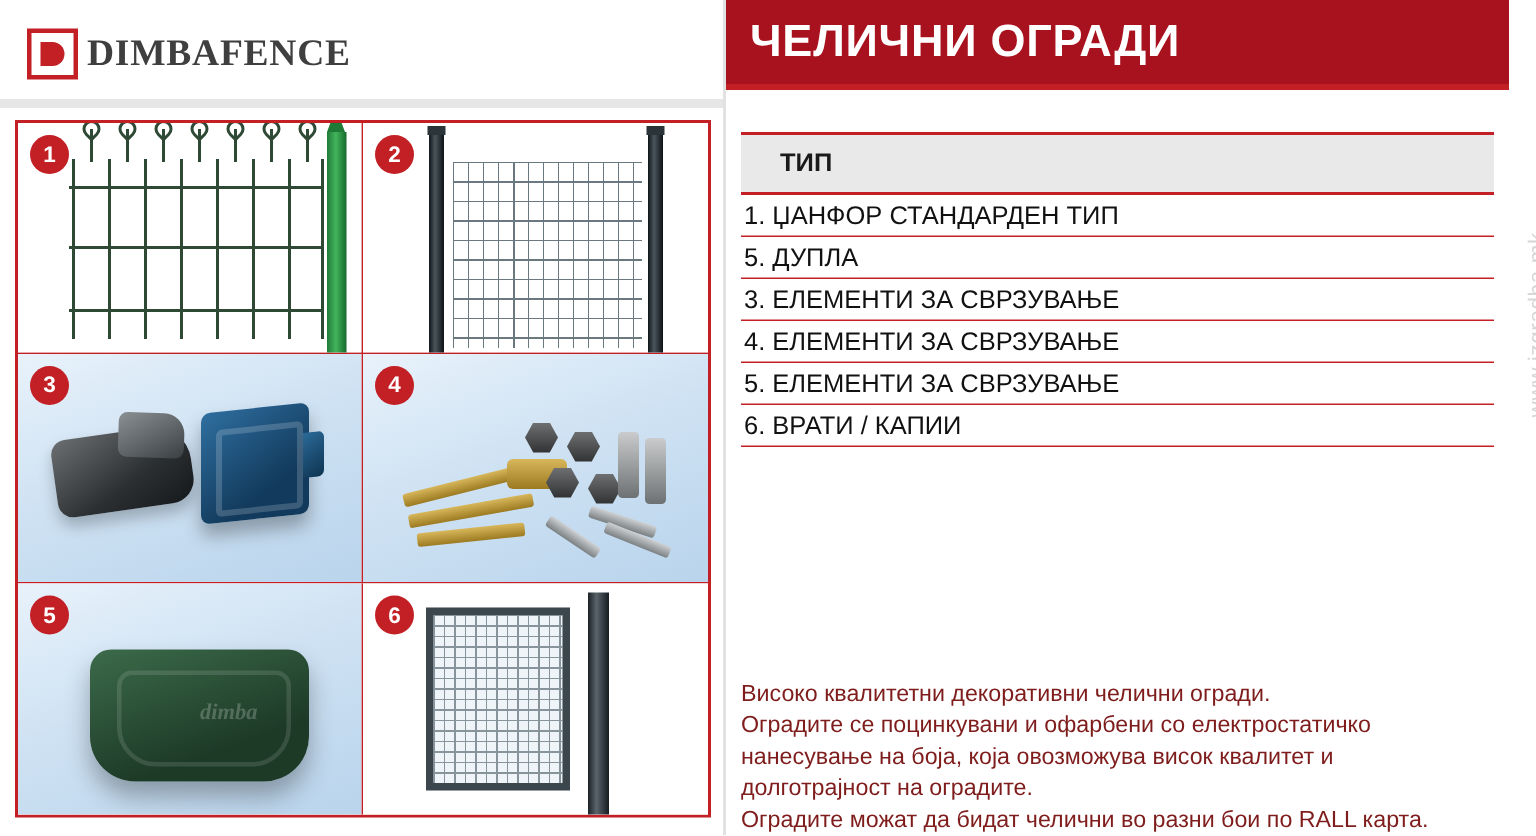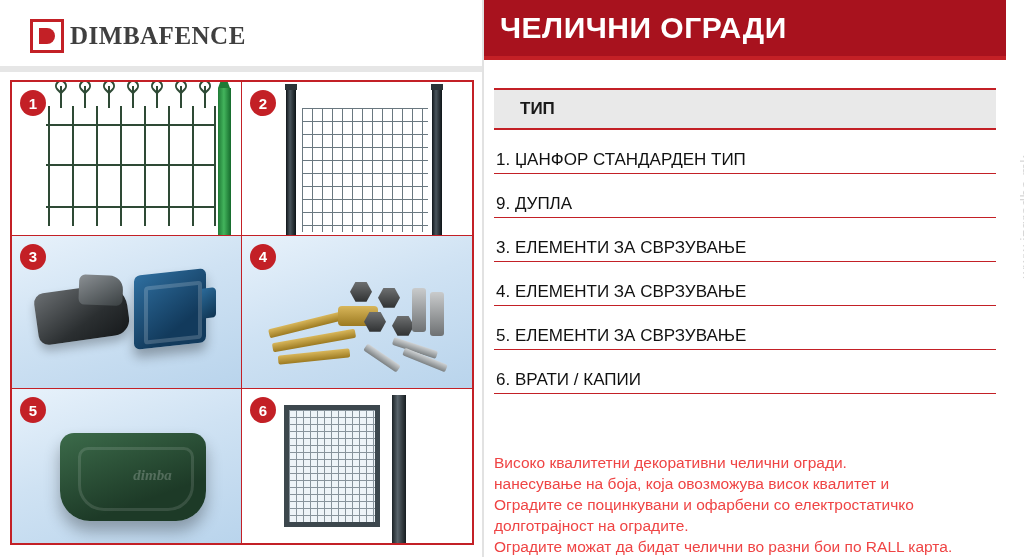--- a/index.html
+++ b/index.html
@@ -24,21 +24,21 @@
   .left-col {
     position: absolute;
     left: 0;
     top: 0;
     width: 484px;
     height: 557px;
     background: #ffffff;
   }
   .brand-bar {
     position: absolute;
-    left: 16px;
+    left: 4px;
     top: 0;
     width: 484px;
     height: 72px;
     background: #ffffff;
     display: flex;
     align-items: center;
     padding-left: 14px;
     box-sizing: border-box;
   }
   .brand-logo {
@@ -303,30 +303,29 @@
   }
   .table .row {
     height: 28px;
     display: flex;
     align-items: center;
     border-bottom: 1.5px solid #c32026;
     font-size: 17px;
     color: #111111;
     padding-left: 2px;
     box-sizing: border-box;
-    margin-top: 16px;
   }
   .body-text {
     position: absolute;
     left: 10px;
     top: 452px;
     width: 512px;
     font-size: 15.5px;
     line-height: 21px;
-    color: #ef4444;
+    color: #7f1d1d;
   }
   .body-text p { margin: 0; }
 
   .sidestrip {
     position: absolute;
     right: 0; top: 0;
     width: 18px; height: 557px;
     background: #ffffff;
   }
   .watermark {
@@ -467,31 +466,31 @@
   <div class="right-col">
 
     <div class="title-bar">
       <div class="title">ЧЕЛИЧНИ ОГРАДИ</div>
     </div>
     <div class="red-rule"></div>
 
     <div class="table">
       <div class="thead">ТИП</div>
       <div class="row">1. ЏАНФОР СТАНДАРДЕН ТИП</div>
-      <div class="row">9. ДУПЛА</div>
+      <div class="row">5. ДУПЛА</div>
       <div class="row">3. ЕЛЕМЕНТИ ЗА СВРЗУВАЊЕ</div>
       <div class="row">4. ЕЛЕМЕНТИ ЗА СВРЗУВАЊЕ</div>
       <div class="row">5. ЕЛЕМЕНТИ ЗА СВРЗУВАЊЕ</div>
       <div class="row">6. ВРАТИ / КАПИИ</div>
     </div>
 
     <div class="body-text">
       <p>Високо квалитетни декоративни челични огради.</p>
+      <p>Оградите се поцинкувани и офарбени со електростатичко</p>
       <p>нанесување на боја, која овозможува висок квалитет и</p>
-      <p>Оградите се поцинкувани и офарбени со електростатичко</p>
       <p>долготрајност на оградите.</p>
       <p>Оградите можат да бидат челични во разни бои по RALL карта.</p>
     </div>
 
     <div class="sidestrip">
       <div class="watermark">www.izgradba.mk</div>
     </div>
   </div>
 
 </div>

